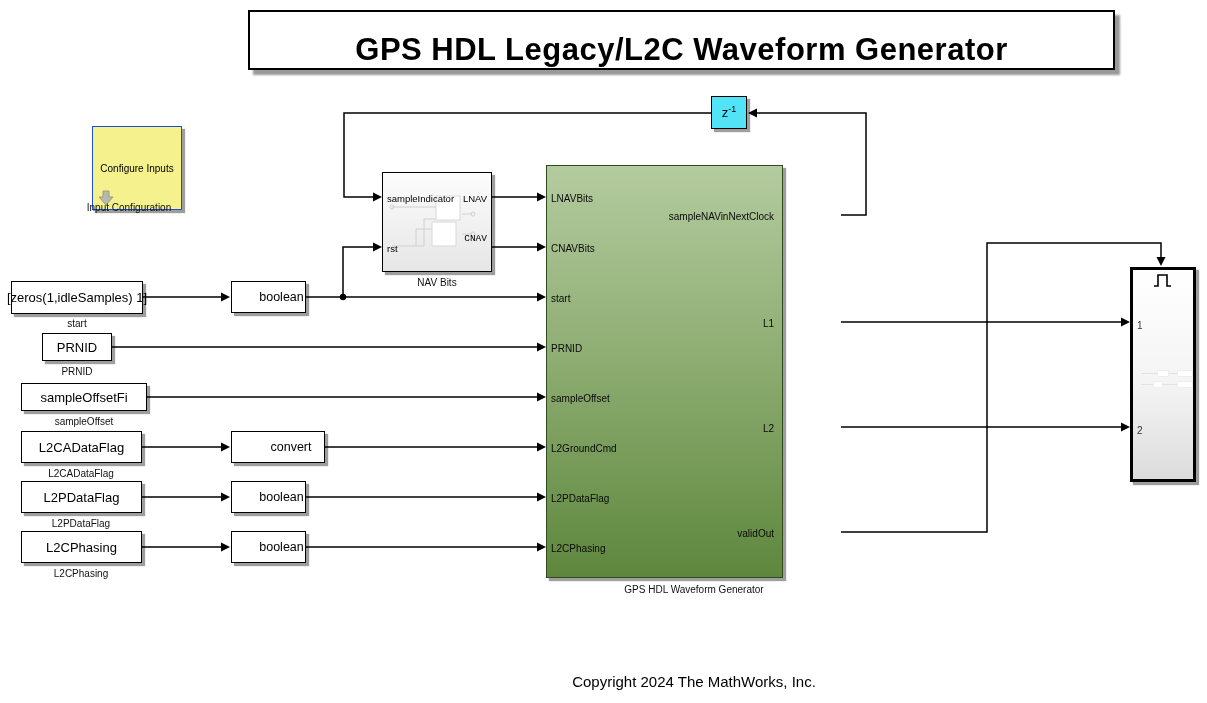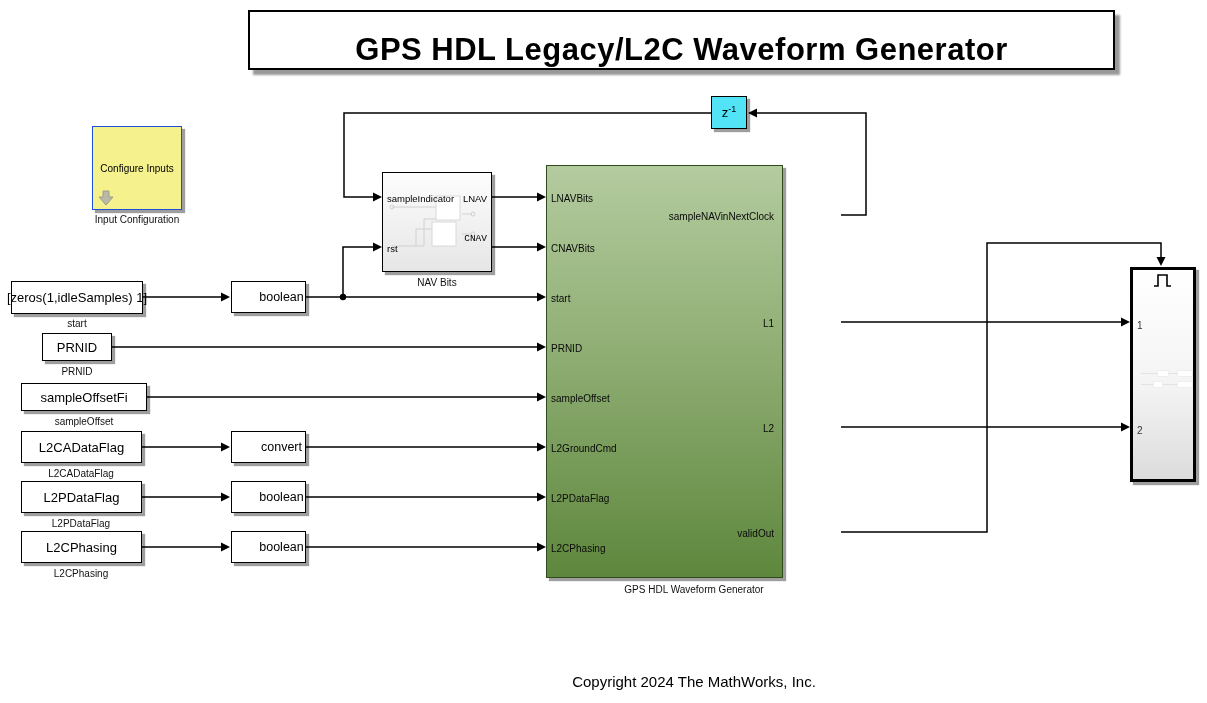--- a/index.html
+++ b/index.html
@@ -230,21 +230,21 @@
   <div id="title-banner">
     <div class="title-text">GPS HDL Legacy/L2C Waveform Generator</div>
   </div>
 
   <div class="blk" id="config-block">
     <span>Configure Inputs</span>
     <svg id="config-arrow" width="18" height="16">
       <polygon points="6,1 12,1 12,7 16,7 9,15 2,7 6,7" fill="#b9b9a7" stroke="#9c9c8b" stroke-width="1"></polygon>
     </svg>
   </div>
-  <div class="blk-label" style="left:137px; top:202px;margin-top:12px;">Input Configuration</div>
+  <div class="blk-label" style="left:129px; top:202px;">Input Configuration</div>
 
   <div class="blk" id="nav-bits">
 
     <svg class="nav-preview" width="106" height="96">
       <g stroke="#d0d0d0" stroke-width="1" fill="none">
         <polyline points="8,33 62,33"></polyline>
         <polyline points="8,72 40,72 40,45 56,45"></polyline>
         <polyline points="32,72 32,55 56,55"></polyline>
         <polyline points="78,40 88,40"></polyline>
         <polyline points="78,60 88,60"></polyline>
@@ -292,21 +292,21 @@
   <div class="blk-label" style="left:81px; top:518px;">L2PDataFlag</div>
 
   <div class="blk" style="left:21px; top:531px; width:121px; height:32px;">
     <span class="src-text">L2CPhasing</span>
   </div>
   <div class="blk-label" style="left:81px; top:568px;">L2CPhasing</div>
 
   <div class="blk" style="left:231px; top:281px; width:75px; height:32px;">
     <span class="conv-text">boolean</span>
   </div>
-  <div class="blk" style="left:231px; top:431px; width:75px; height:32px;">
+  <div class="blk" style="left:231px; top:431px; width:94px; height:32px;">
     <span class="conv-text">convert</span>
   </div>
   <div class="blk" style="left:231px; top:481px; width:75px; height:32px;">
     <span class="conv-text">boolean</span>
   </div>
   <div class="blk" style="left:231px; top:531px; width:75px; height:32px;">
     <span class="conv-text">boolean</span>
   </div>
 
   <div class="blk" id="generator-block">

